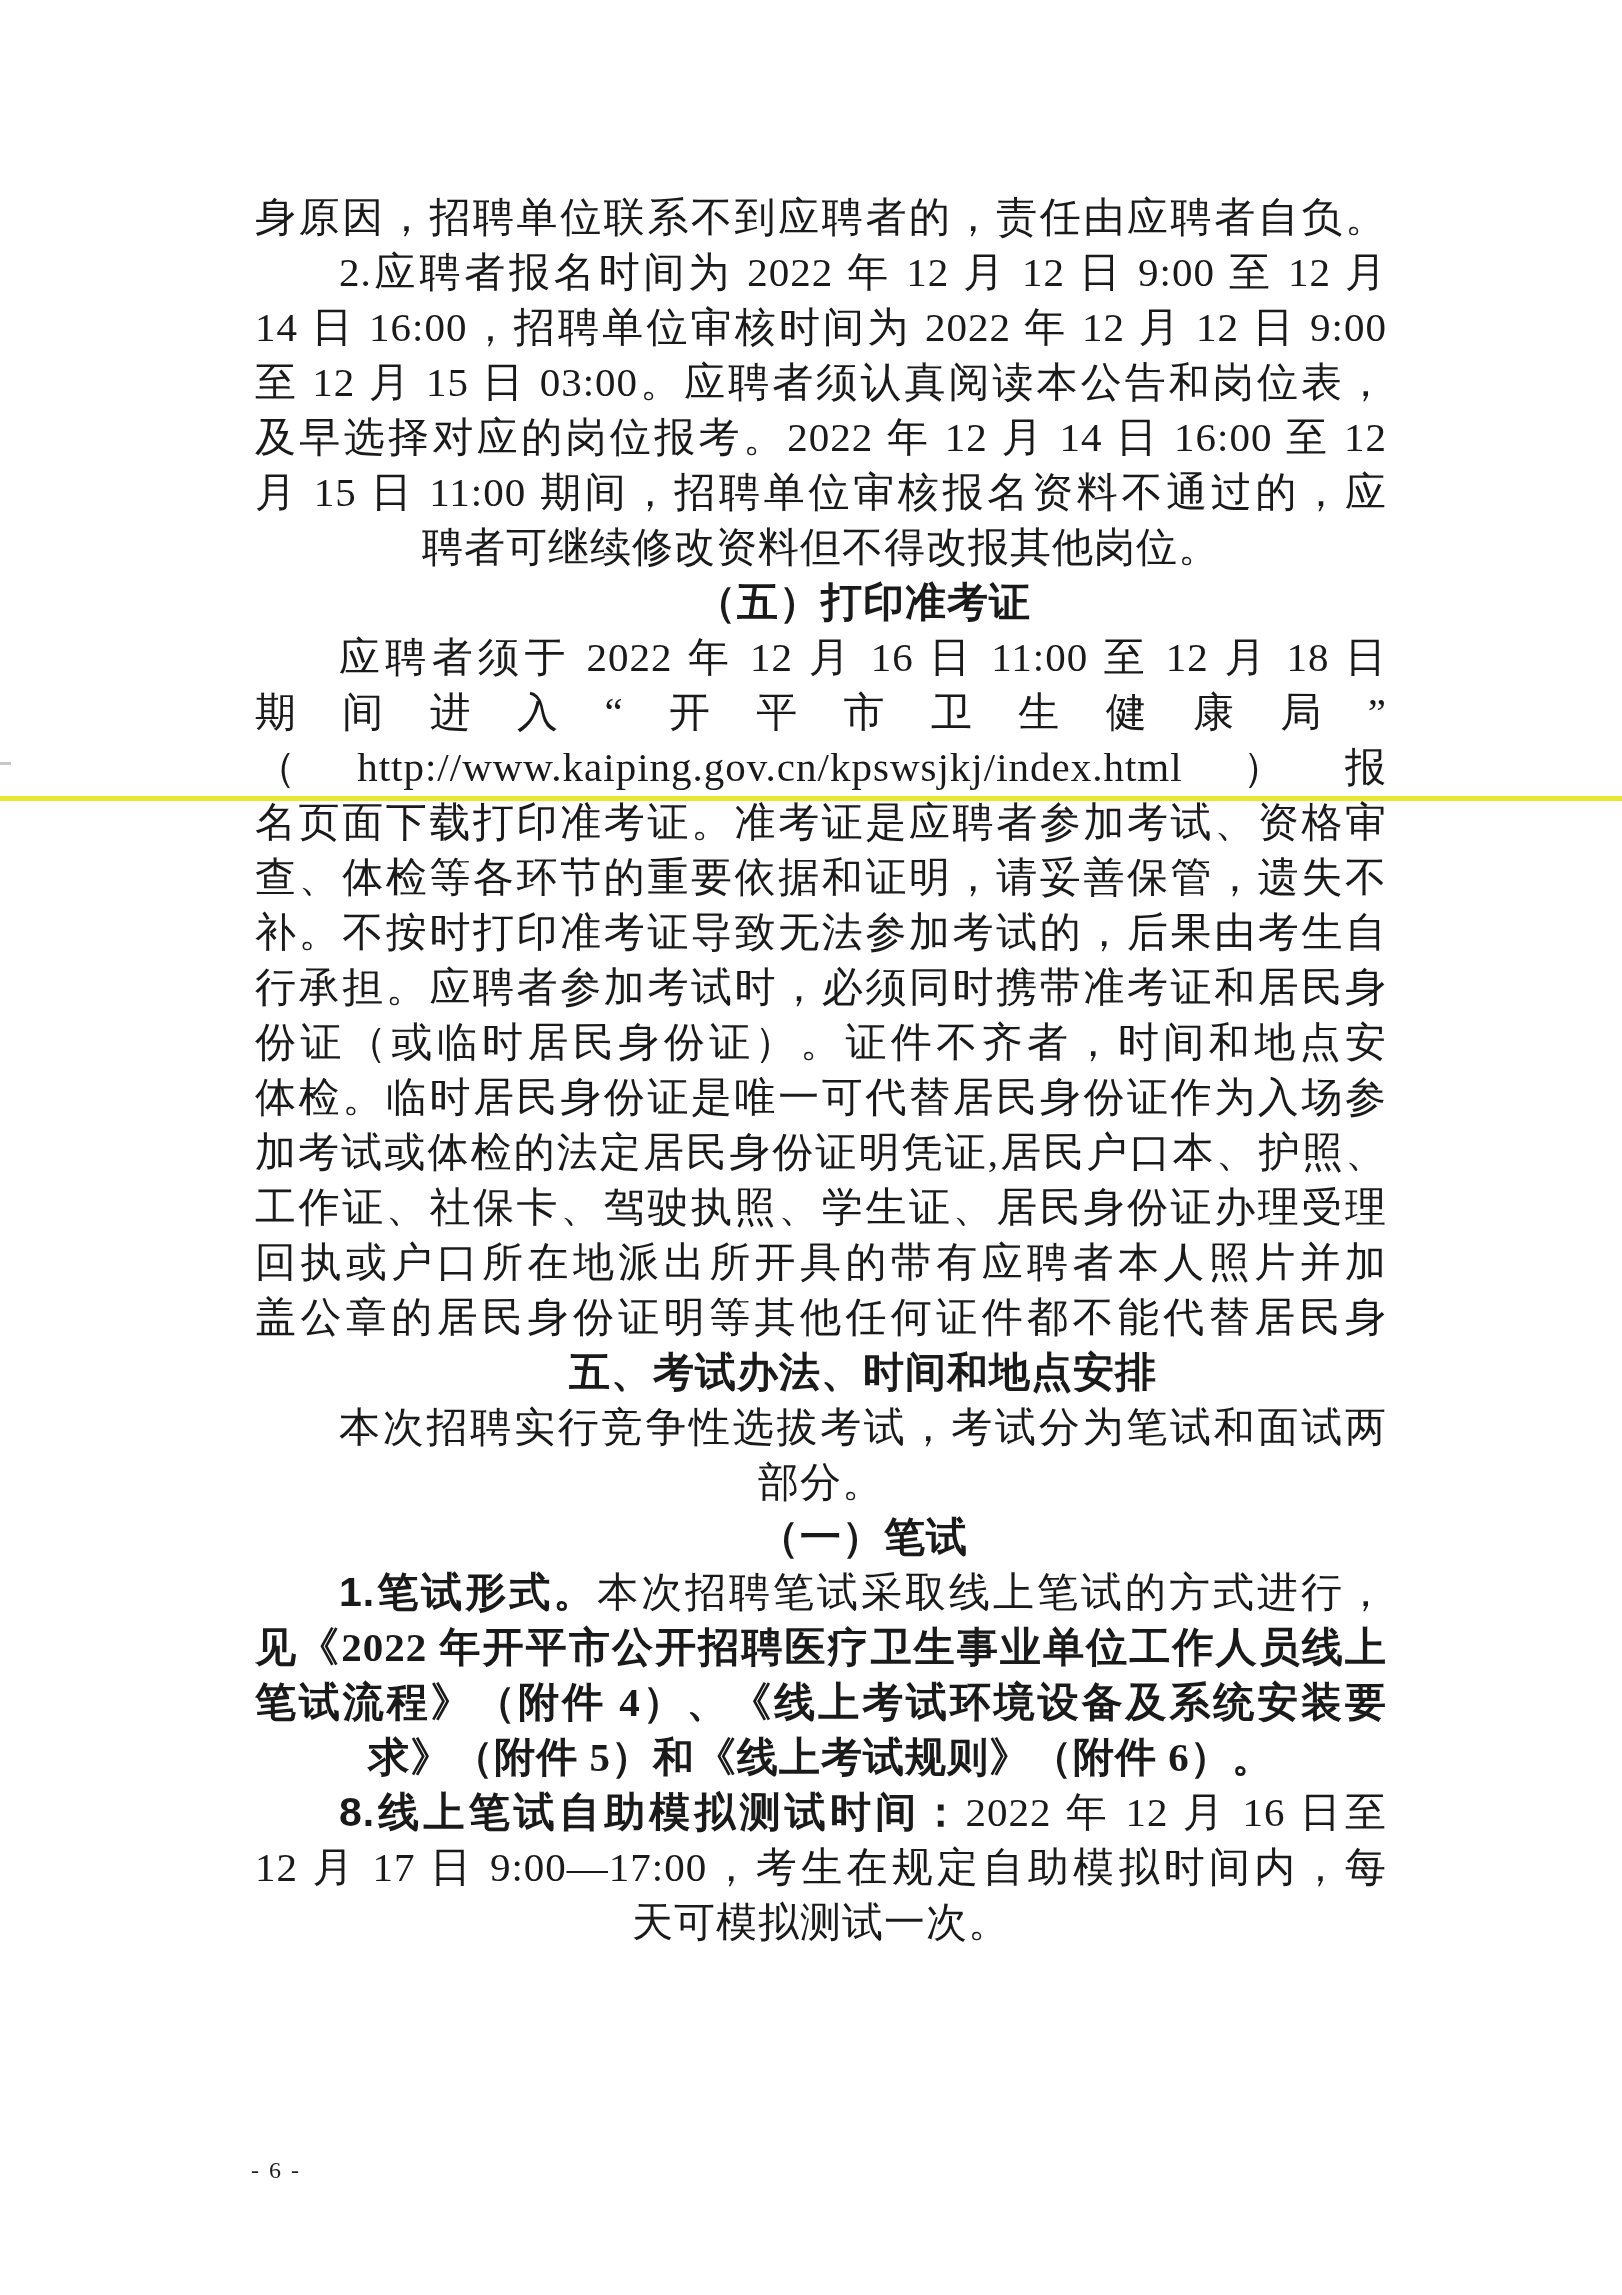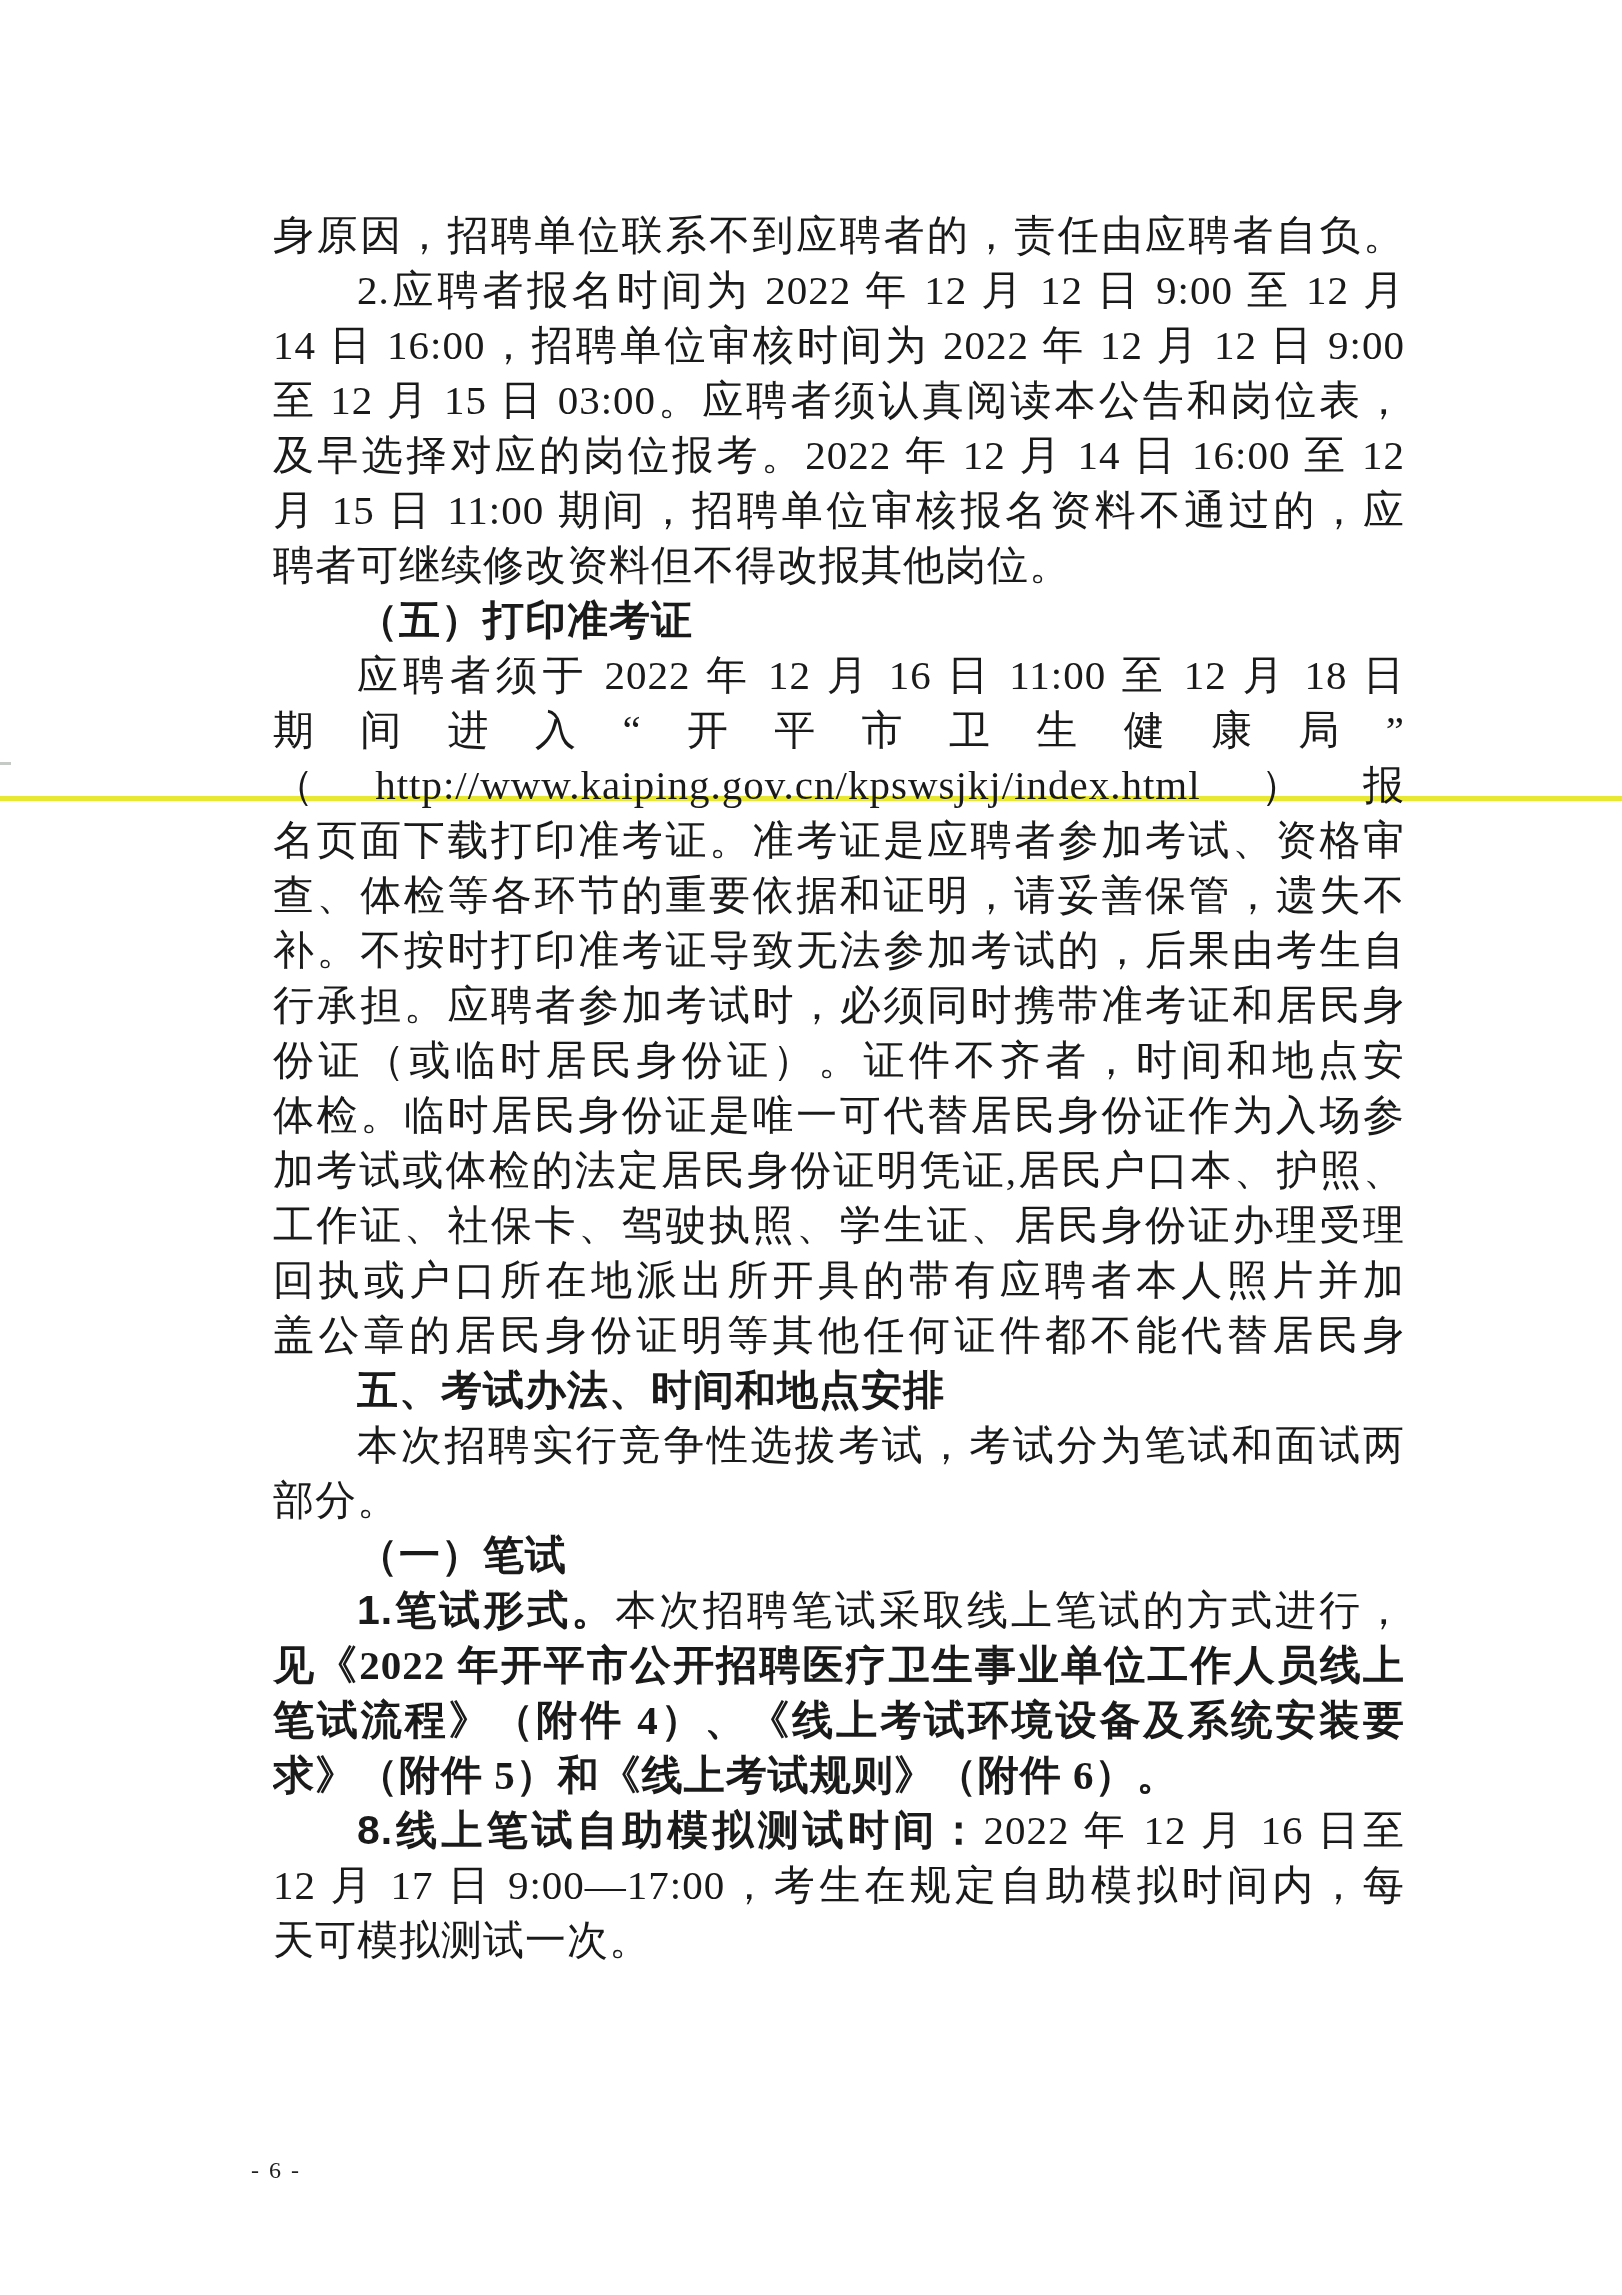--- a/index.html
+++ b/index.html
@@ -10,33 +10,32 @@
     position: relative;
     width: 1623px;
     height: 2295px;
     background: #ffffff;
     font-family: "Liberation Serif", "DejaVu Serif", serif;
     color: #1a1a1a;
     overflow: hidden;
   }
   .doc {
     position: absolute;
-    left: 273px;
+    left: 255px;
     top: 190px;
     width: 1132px;
-    margin-top: 18px;
   }
   .line {
     height: 55px;
     line-height: 55px;
     font-size: 41px;
     letter-spacing: 1px;
     overflow: hidden;
   }
-  .nj { white-space: pre; }
+  .nj { white-space: pre; text-align: center; }
   .j {
     text-align: justify;
     text-align-last: justify;
   }
   .ind { text-indent: 84px; }
   .kai { font-weight: bold; }
   .hei {
     font-weight: bold;
     font-family: "Liberation Sans", "DejaVu Sans", sans-serif;
   }

